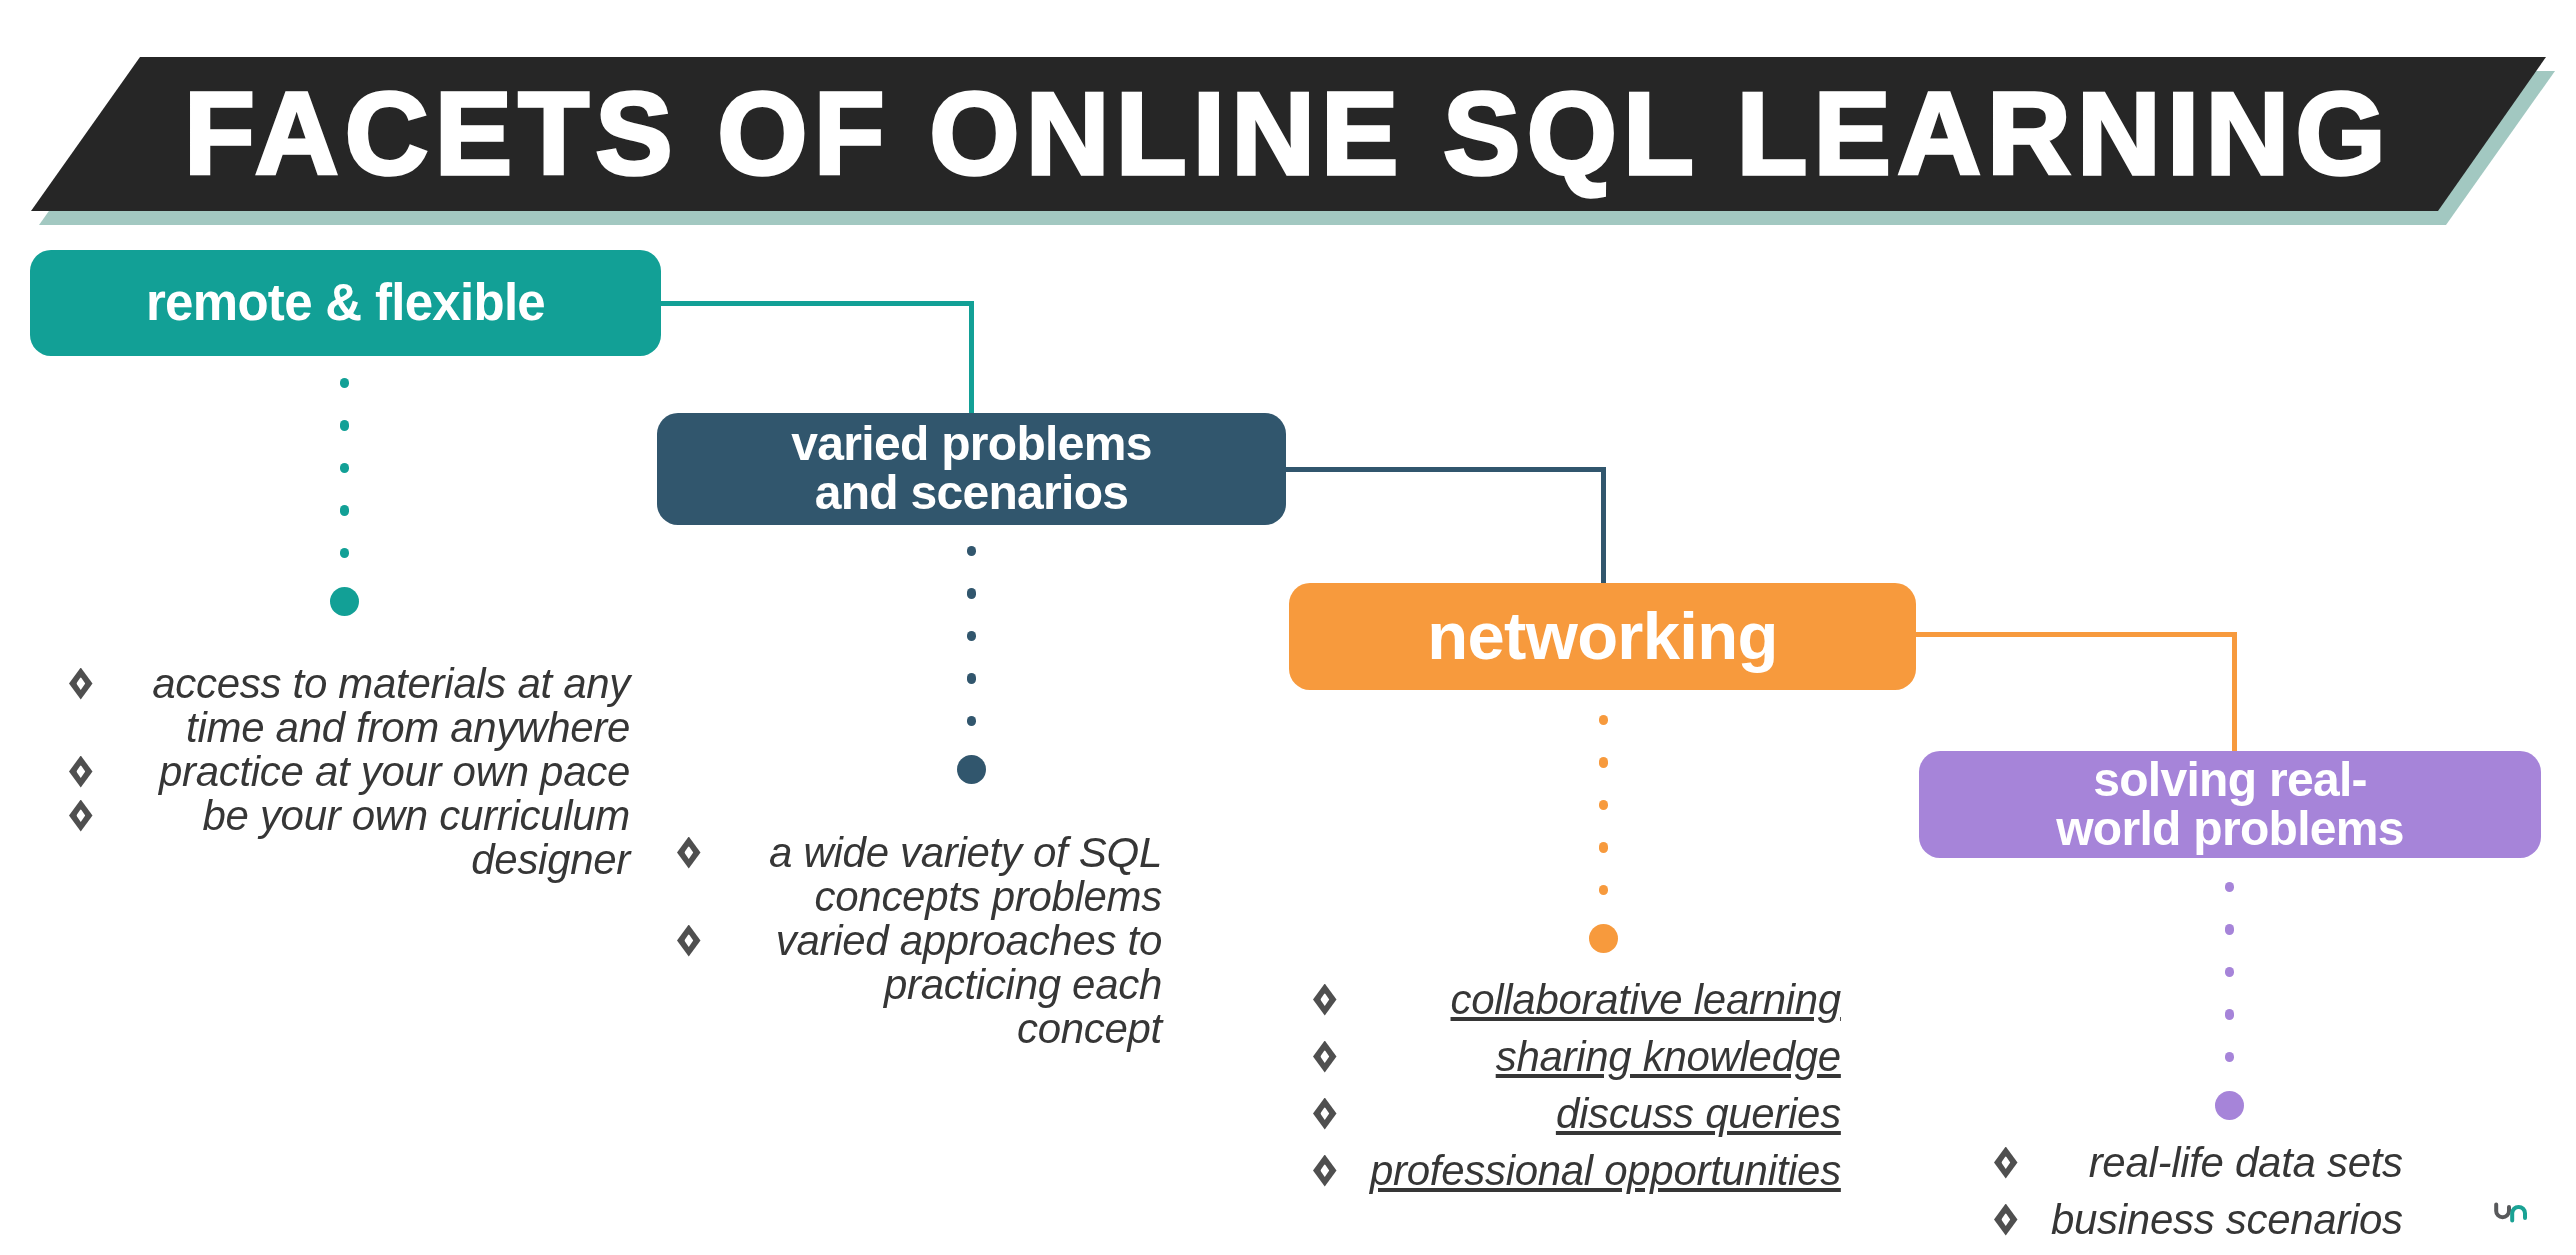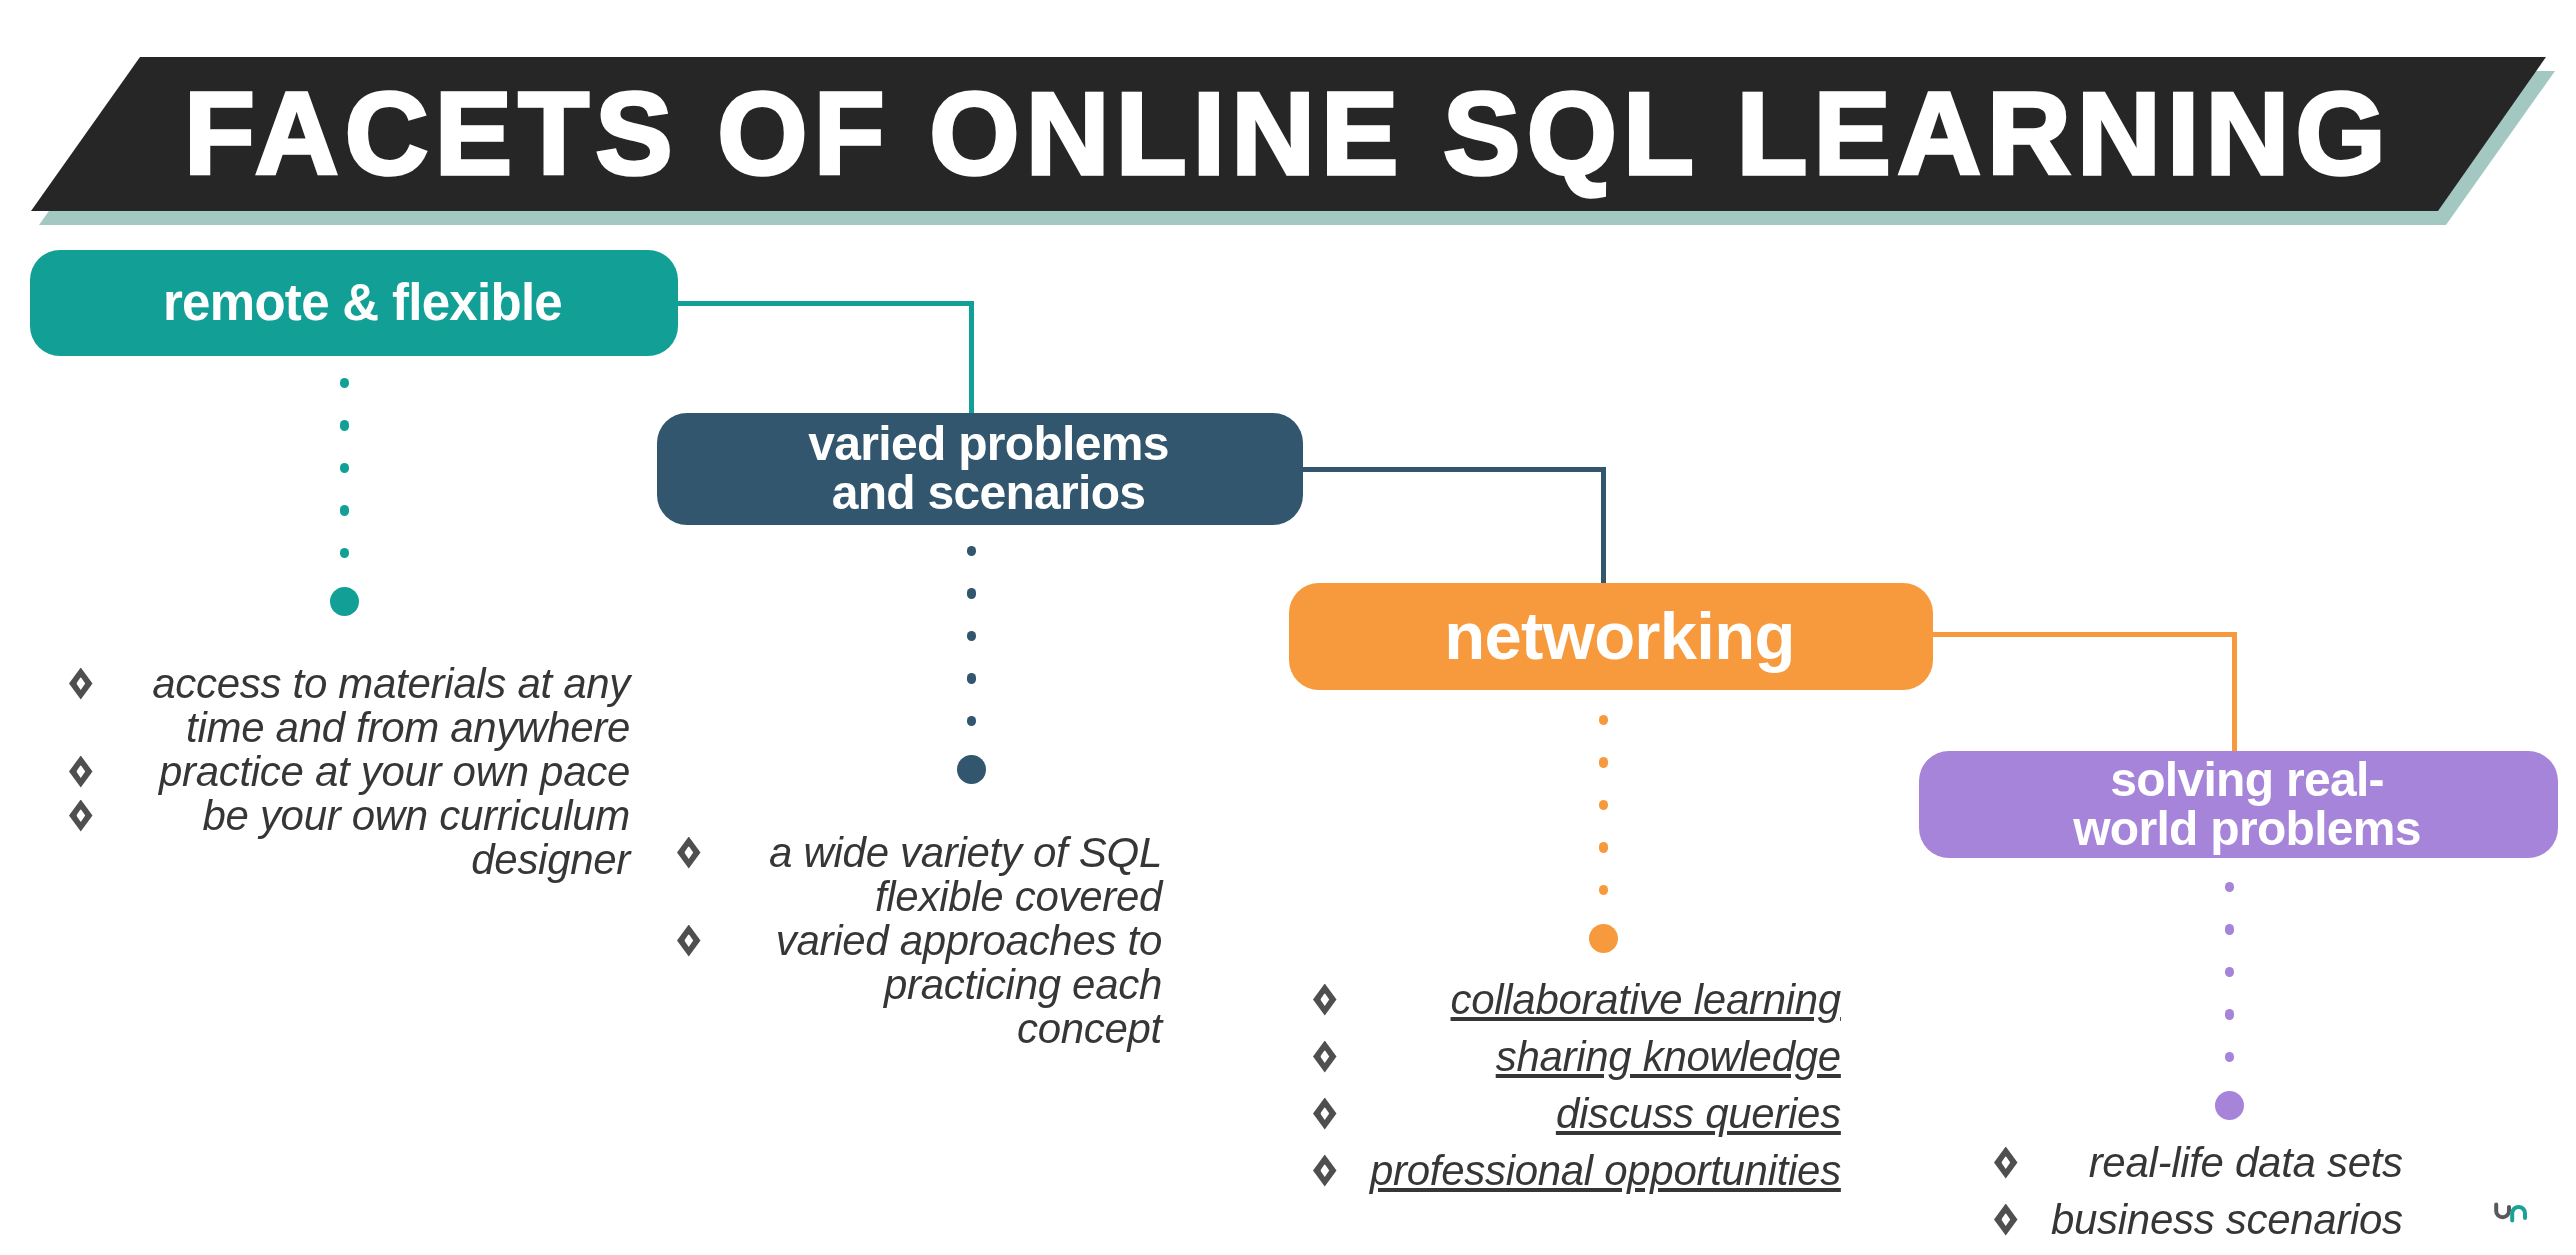--- a/index.html
+++ b/index.html
@@ -19,24 +19,24 @@
     display: flex; align-items: center; justify-content: center;
   }
   .banner h1 {
     margin: 0; color: #ffffff; font-size: 116px; font-weight: bold;
     letter-spacing: 6.2px; white-space: nowrap;
     -webkit-text-stroke: 3.5px #ffffff;
   }
 
   
   .facet-box {
-    position: absolute; border-radius: 30px;
+    position: absolute; border-radius: 21px;
     display: flex; flex-direction: column; align-items: center; justify-content: center;
     color: #ffffff; font-weight: bold; text-align: center;
-    letter-spacing: -0.7px; line-height: 1.02; padding-left: 17px;
+    letter-spacing: -0.7px; line-height: 1.02;
   }
   .facet-box span { display: block; }
   .box-remote   { left: 30px;   top: 250px;  width: 631px; height: 106px; background: #12a096; font-size: 51px; }
   .box-varied   { left: 657px;  top: 413px;  width: 629px; height: 112px; background: #31566d; font-size: 48px; }
   .box-network  { left: 1289px; top: 583px;  width: 627px; height: 107px; background: #f79a3d; font-size: 67px; }
   .box-solving  { left: 1919px; top: 751px; width: 622px; height: 107px; background: #a684d9; font-size: 48px; }
 
   
   .conn { position: absolute; }
   .conn-teal-h   { left: 659px;  top: 301px; width: 314px; height: 4.8px; background: #12a096; }
@@ -170,21 +170,21 @@
         </span>
       <span>be your own curriculum designer</span>
     </li>
   </ul>
 
   <ul class="bullets bullets-2">
     <li>
       <span class="diamond">
           <span class="diamond-hole"></span>
         </span>
-      <span>a wide variety of SQL flexible covered</span>
+      <span>a wide variety of SQL concepts problems</span>
     </li>
     <li>
       <span class="diamond">
           <span class="diamond-hole"></span>
         </span>
       <span>varied approaches to practicing each concept</span>
     </li>
   </ul>
 
   <ul class="bullets bullets-3">

